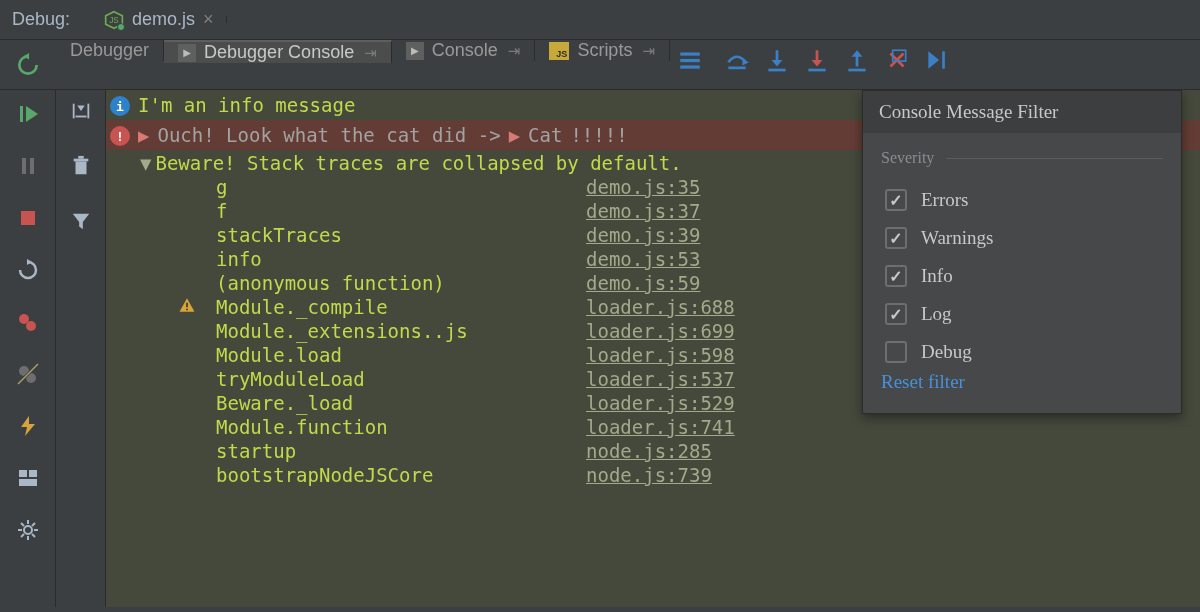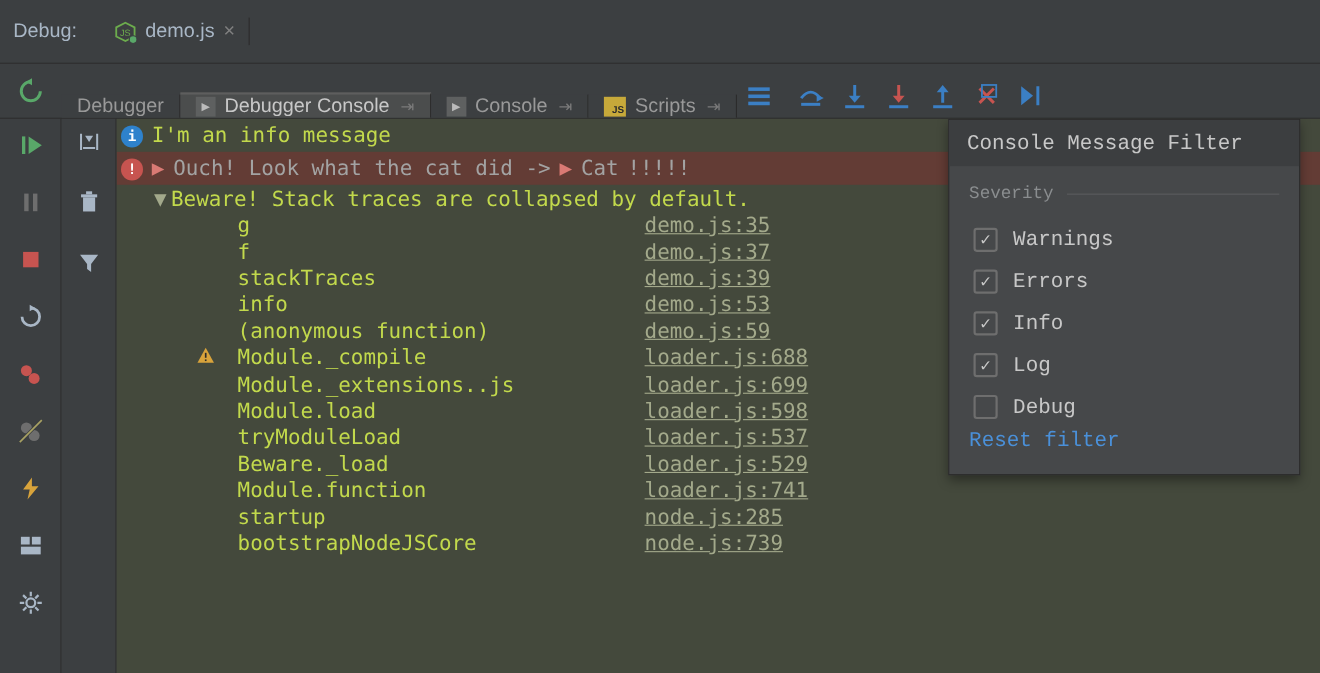--- a/index.html
+++ b/index.html
@@ -6,21 +6,21 @@
   body {
     background: #3c3f41;
     color: #a9b7c6;
     font-family: "Segoe UI", Arial, sans-serif;
     font-size: 18px;
     width: 1200px;
     height: 612px;
     overflow: hidden;
   }
   .titlebar {
-    height: 58px;
+    height: 40px;
     display: flex;
     align-items: center;
     padding: 16px 12px;
     background: #3c3f41;
     border-bottom: 1px solid #2b2b2b;
   }
   .titlebar .label { color: #a9b7c6; margin-right: 22px; }
   .tab {
     display: flex;
     align-items: center;
@@ -50,21 +50,21 @@
     border-bottom: 1px solid #2b2b2b;
   }
   .left-gutter {
     width: 56px;
     display: flex;
     align-items: center;
     justify-content: center;
   }
   .tabs-strip {
     display: flex;
-    align-items: flex-end;
+    align-items: flex-start;
     flex: 1;
   }
   .tool-tab {
     display: flex;
     align-items: center;
     gap: 8px;
     padding: 0 14px;
     color: #999;
     border-right: 1px solid #2b2b2b;
     cursor: pointer;
@@ -197,21 +197,21 @@
   }
 
   .filter-popup {
     position: absolute;
     right: 18px;
     top: 0;
     width: 320px;
     background: #46484a;
     border: 1px solid #2b2b2b;
     box-shadow: 0 4px 10px rgba(0,0,0,0.4);
-    font-family: Liberation Mono, monospace;
+    font-family: Liberation Serif, serif;
     font-size: 19px;
   }
   .filter-header {
     background: #3c3e40;
     padding: 10px 16px;
     color: #c8c8c8;
   }
   .filter-body { padding: 16px 18px 20px; }
   .filter-sec-title {
     color: #8a8d8f; font-size: 16px; margin-bottom: 14px;
@@ -490,25 +490,25 @@
           <span class="stack-link">node.js:739</span>
         </div>
     </div>
 
     <div class="filter-popup">
       <div class="filter-header">Console Message Filter</div>
       <div class="filter-body">
         <div class="filter-sec-title">Severity</div>
         <div class="chk-row">
           <span class="chk checked"></span>
-          <span>Warnings</span>
+          <span>Errors</span>
         </div>
         <div class="chk-row">
           <span class="chk checked"></span>
-          <span>Errors</span>
+          <span>Warnings</span>
         </div>
         <div class="chk-row">
           <span class="chk checked"></span>
           <span>Info</span>
         </div>
         <div class="chk-row">
           <span class="chk checked"></span>
           <span>Log</span>
         </div>
         <div class="chk-row">

